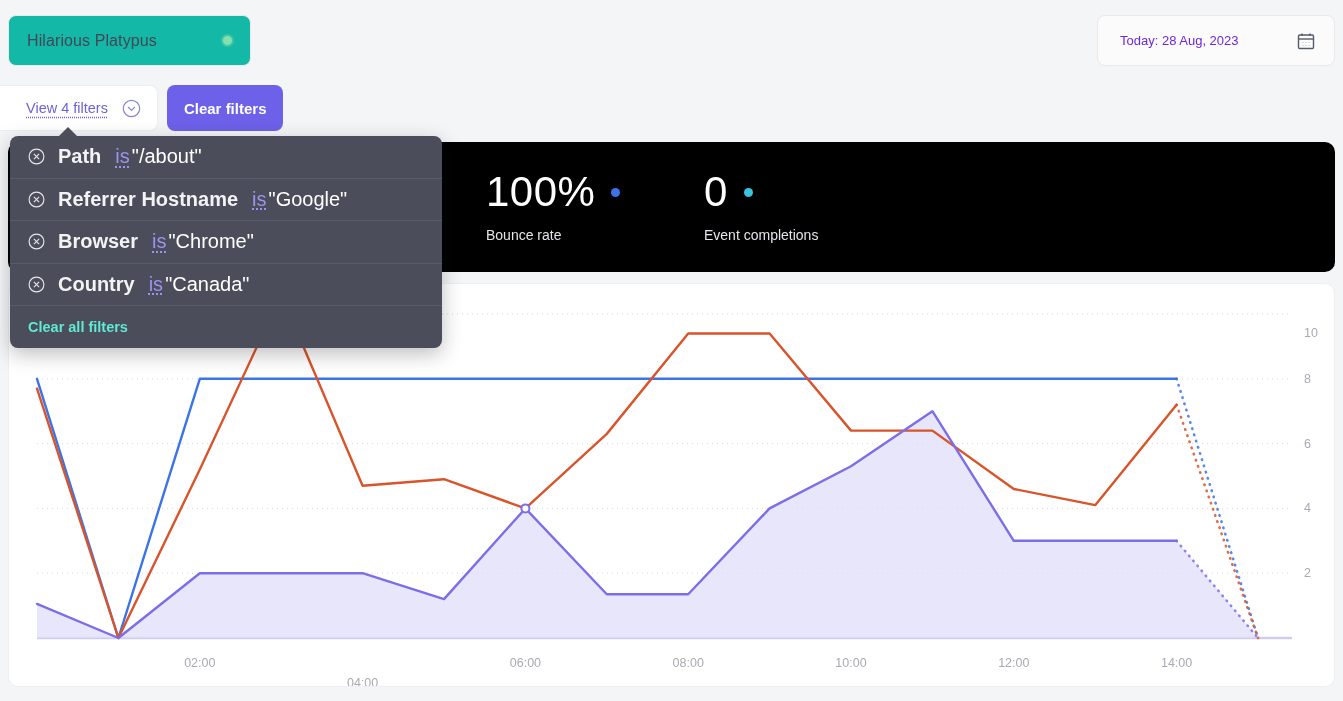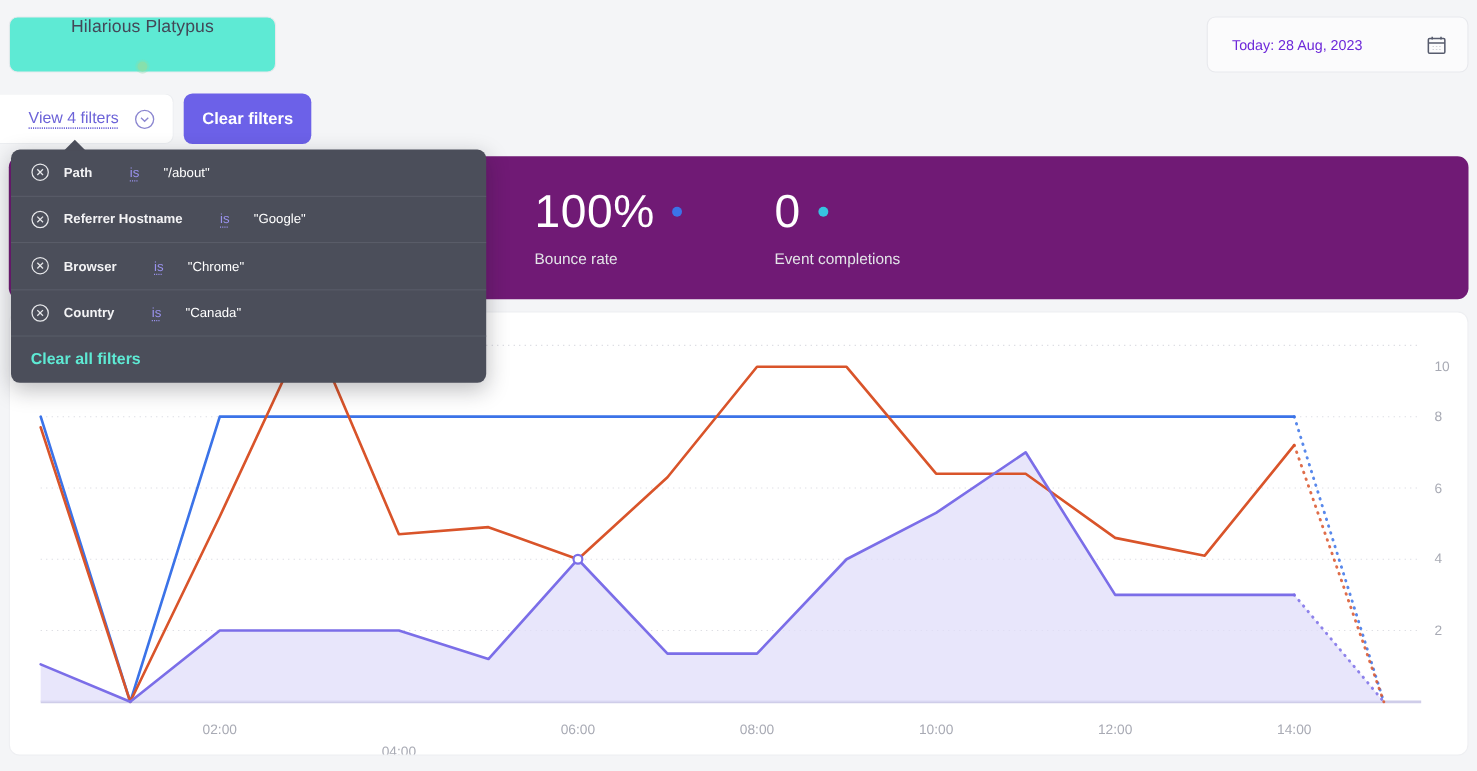--- a/index.html
+++ b/index.html
@@ -11,26 +11,25 @@
   }
   .page { position: relative; width: 1343px; height: 701px; }
 
   
   .topbar {
     position: absolute; left: 0; top: 0; width: 1343px; height: 82px;
   }
   .site-chip {
     position: absolute; left: 8px; top: 15px;
     width: 243px; height: 51px;
-    background: #5eead4;
+    background: #14b8a6;
     border: 1px solid #e8e9ed;
     border-radius: 8px;
     display: flex; align-items: center;
     padding: 0 18px;
-    flex-direction: column;
   }
   .site-name {
     font-size: 16px; color: #434757; letter-spacing: .1px;
     flex: 1;
   }
   .status-dot {
     width: 9px; height: 9px; border-radius: 50%;
     background: #86e0ac;
     box-shadow: 0 0 0 2px rgba(134,224,172,.35);
   }
@@ -99,41 +98,41 @@
     border-bottom: 10px solid #4b4e5a;
   }
   .filter-item {
     display: flex; align-items: center; gap: 13px;
     padding: 0 18px;
     height: 42.5px;
     border-bottom: 1px solid #595c68;
     cursor: pointer;
   }
   .remove-icon { color: #e6e7ea; display: flex; flex: 0 0 auto; }
-  .fi-text { font-size: 12px; color: #f3f3f5; display: flex; align-items: center; gap: 22px; white-space: nowrap; }
+  .fi-text { font-size: 20px; color: #f3f3f5; display: flex; align-items: center; gap: 2px; white-space: nowrap; }
   .fi-prop { font-weight: bold; }
   .fi-op {
     color: #9b93ef;
     text-decoration: underline; text-decoration-style: dotted;
     text-underline-offset: 3px;
     margin-left: 12px;
   }
   .fi-val { color: #ffffff; }
   .clear-all-row {
     padding: 0 18px; height: 42px;
     display: flex; align-items: center;
     font-size: 14.5px; color: #5eead4; font-weight: bold;
     cursor: pointer;
   }
 
   
   .stats-bar {
     position: absolute; left: 8px; top: 142px;
     width: 1327px; height: 130px;
-    background: #701a75;
+    background: #000000;
     border-radius: 10px;
     display: flex; align-items: center;
     padding-left: 14px;
   }
   .stat {
     flex: 0 0 auto;
     padding-left: 0;
   }
   .stat-0 { width: 244px; padding-left: 40px; }
   .stat-1 { width: 220px; }

